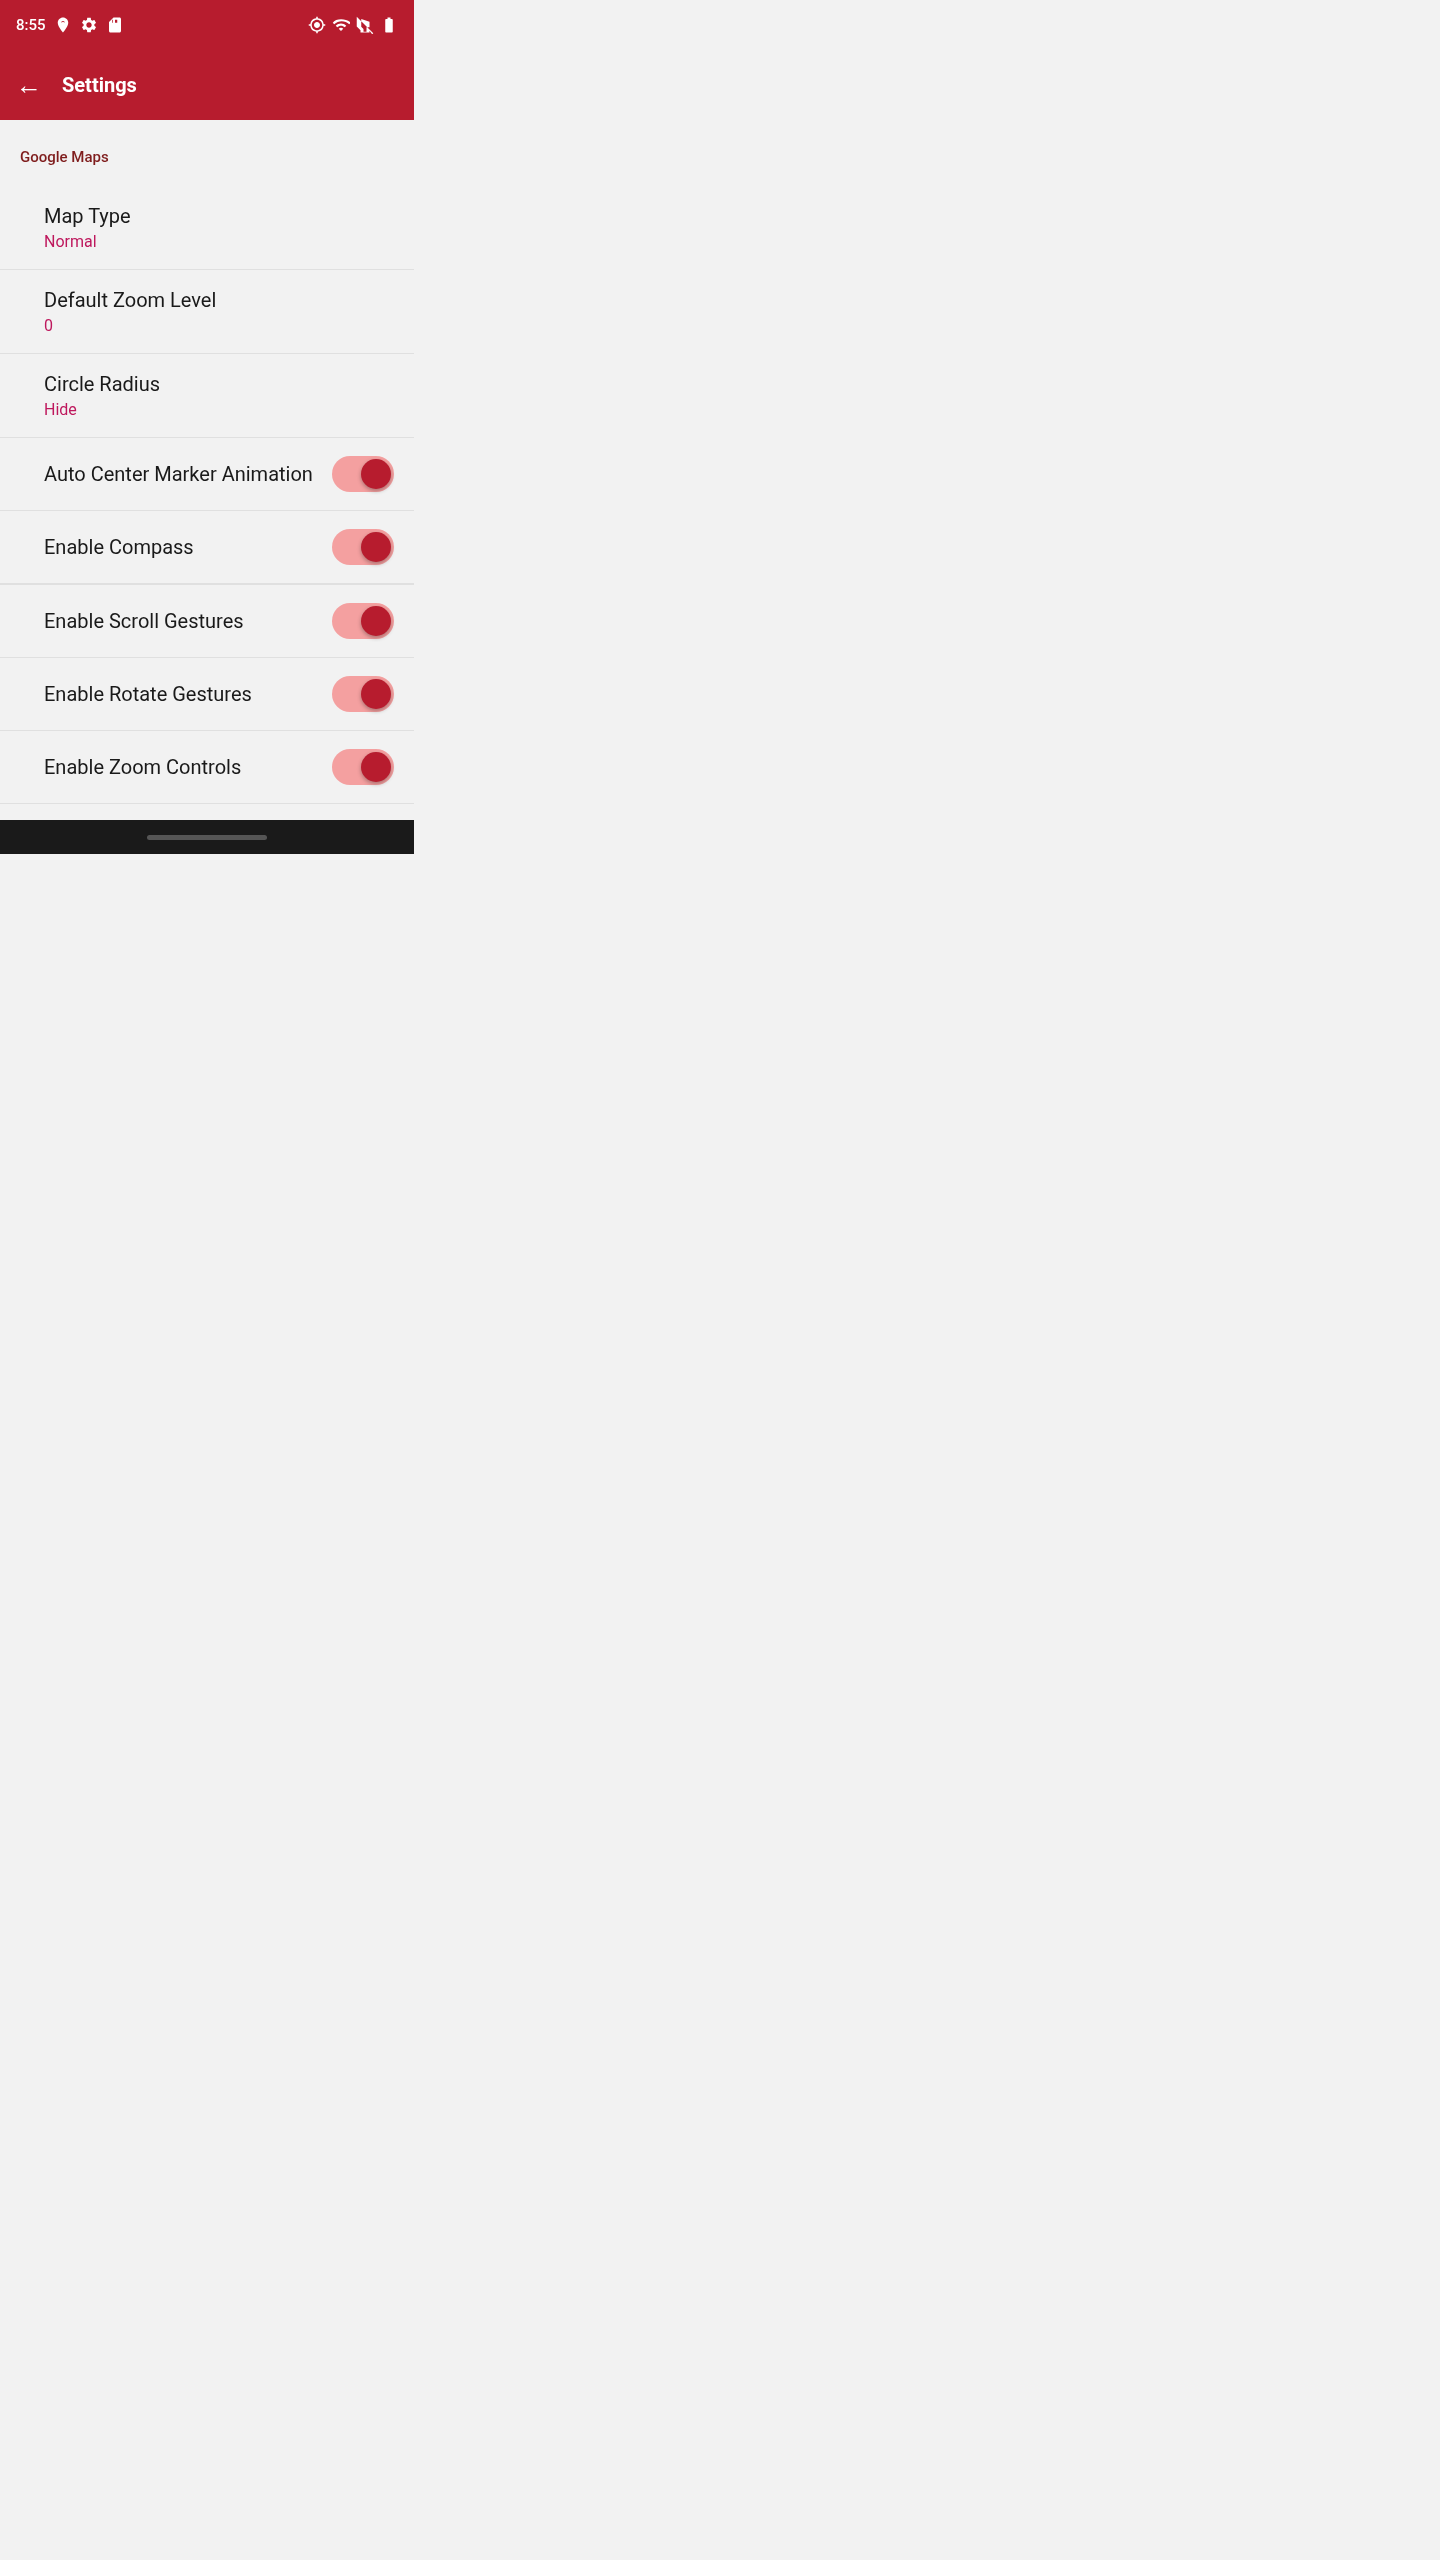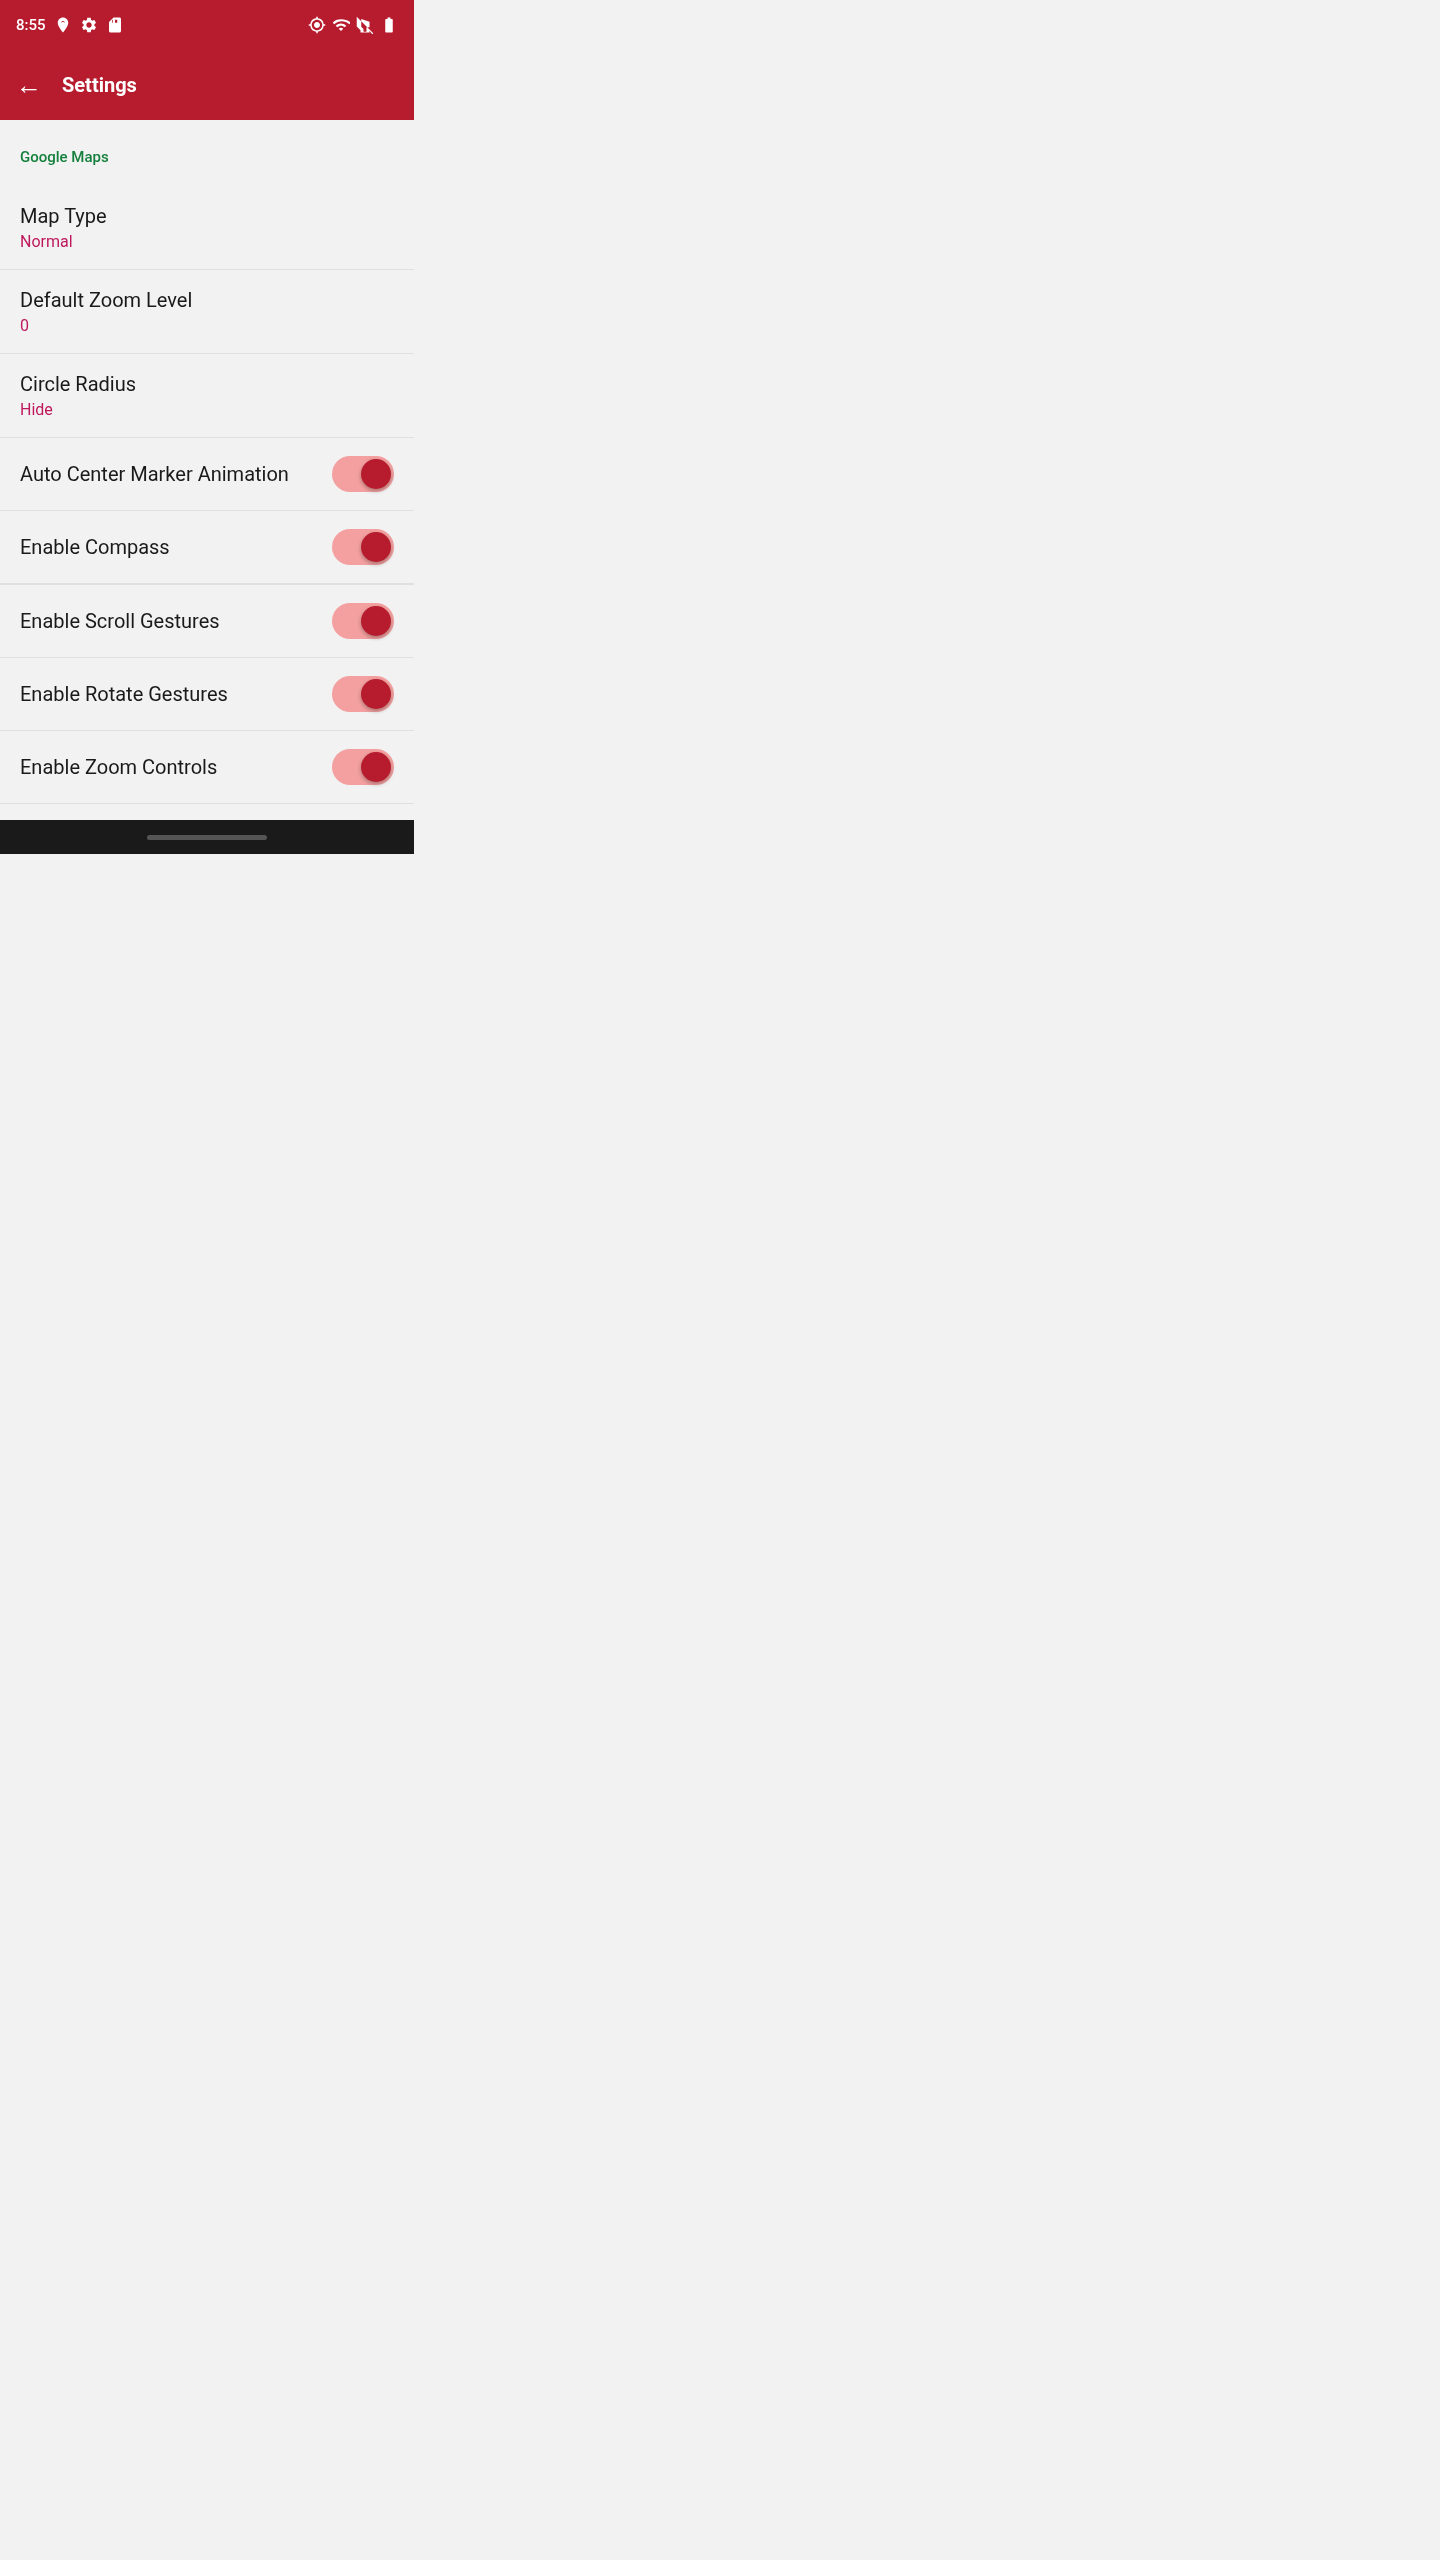--- a/index.html
+++ b/index.html
@@ -67,33 +67,34 @@
       color: #ffffff;
     }
 
     
     .content {
       background: #f2f2f2;
       padding: 16px 0;
     }
 
     .section-title {
-      color: #15803d;
+      color: #7f1d1d;
       font-size: 15px;
       font-weight: 500;
       padding: 12px 20px 20px 20px;
     }
 
     .setting-item {
       background: #f2f2f2;
       padding: 18px 20px;
       display: flex;
       align-items: center;
       justify-content: space-between;
       min-height: 72px;
+      margin-left: 24px;
     }
 
     .setting-item-text {
       display: flex;
       flex-direction: column;
       gap: 4px;
     }
 
     .setting-label {
       font-size: 20px;

